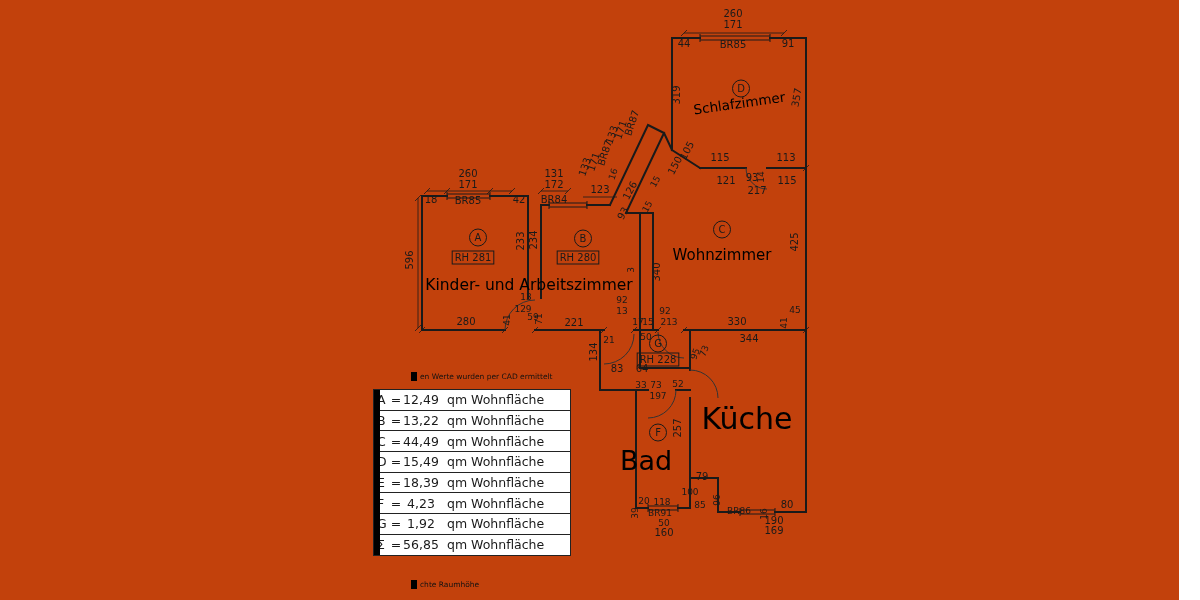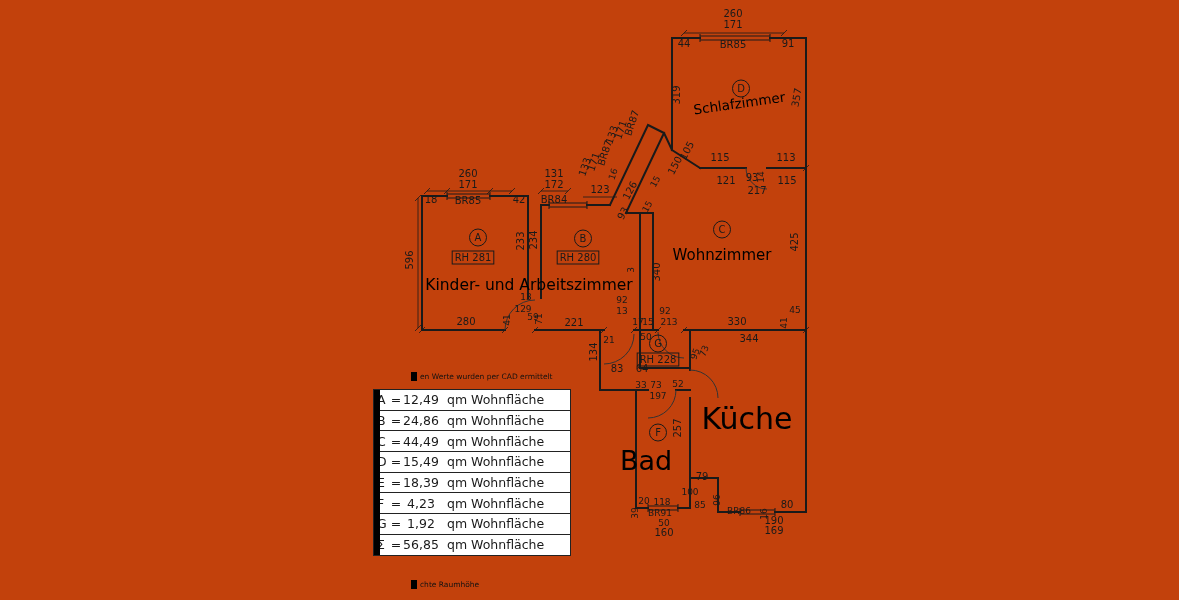--- a/index.html
+++ b/index.html
@@ -405,21 +405,21 @@
     <div class="tbl" id="area-rows">
         <div class="arow">
           <span class="rlet">A</span>
           <span class="req">=</span>
           <span class="rval">12,49</span>
           <span class="runit">qm Wohnfläche</span>
         </div>
         <div class="arow">
           <span class="rlet">B</span>
           <span class="req">=</span>
-          <span class="rval">24,86</span>
+          <span class="rval">13,22</span>
           <span class="runit">qm Wohnfläche</span>
         </div>
         <div class="arow">
           <span class="rlet">C</span>
           <span class="req">=</span>
           <span class="rval">44,49</span>
           <span class="runit">qm Wohnfläche</span>
         </div>
         <div class="arow">
           <span class="rlet">D</span>

